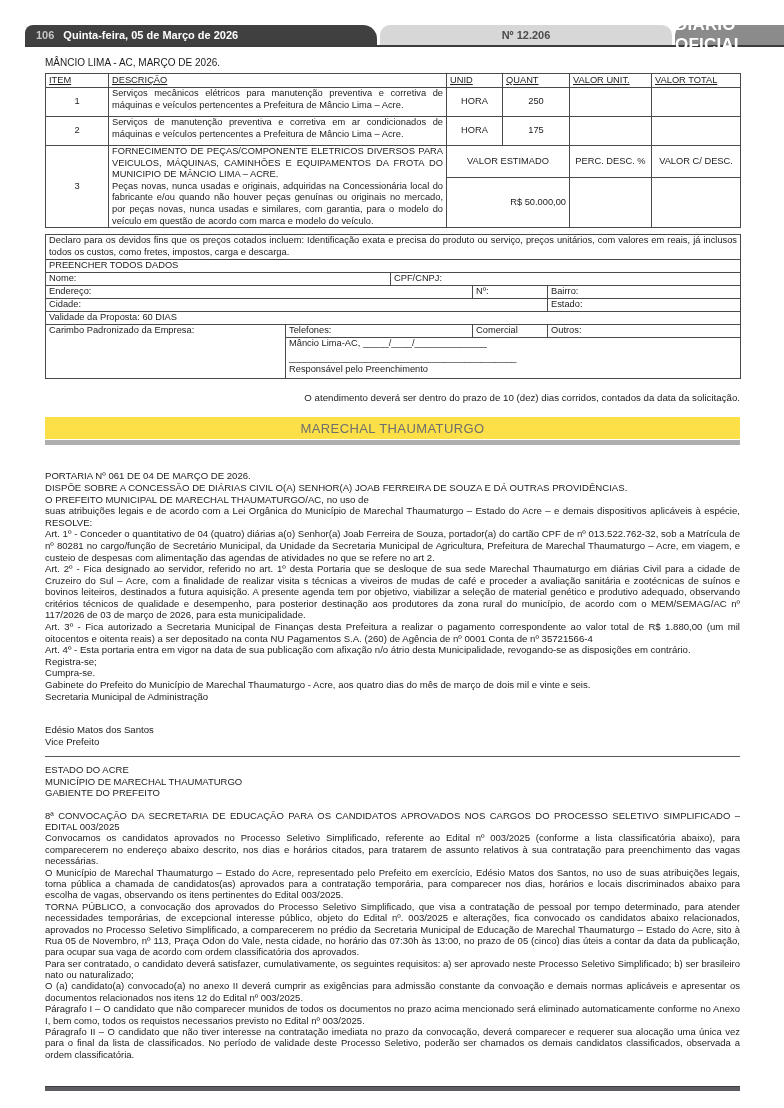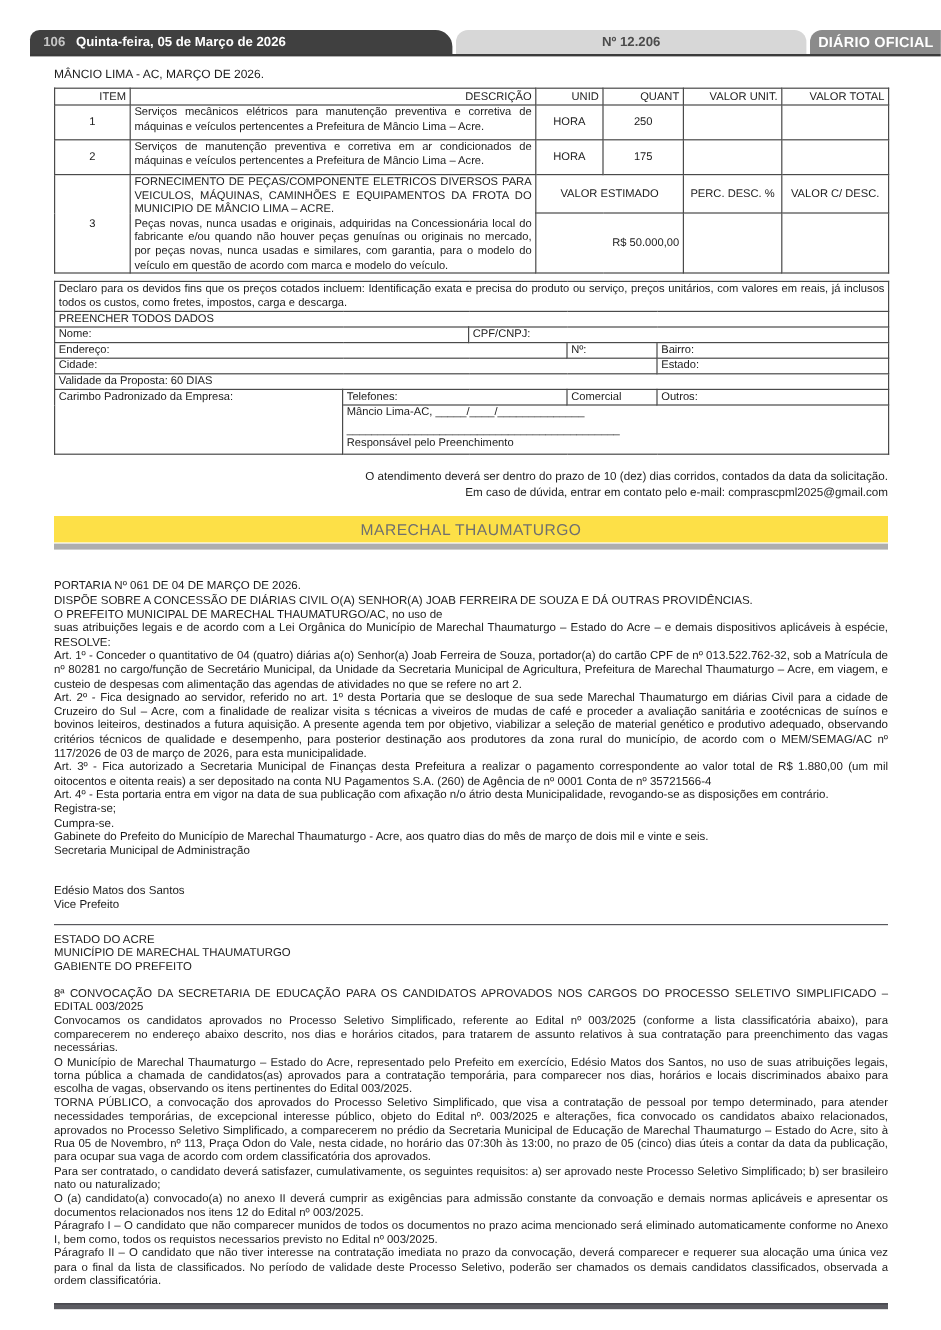--- a/index.html
+++ b/index.html
@@ -12,34 +12,34 @@
 
   
   .masthead{position:absolute;left:25px;right:0;top:25px;}
   .tabs{display:flex;height:20px;}
   .tab{box-sizing:border-box;display:flex;align-items:center;font-weight:bold;}
   .tab-left{width:352px;background:#404040;color:#ffffff;font-size:11px;padding-left:11px;
     border-radius:8px 14px 0 0;margin-right:3px;}
   .tab-left .pgnum{color:#c6c6c6;margin-right:9px;}
   .tab-mid{width:292px;background:#d7d7d7;color:#4c4c4c;font-size:11px;justify-content:center;
     border-radius:10px 10px 0 0;margin-right:3px;}
-  .tab-right{flex:1;background:#8b8b8b;color:#ffffff;font-size:12px;justify-content:flex-end;
+  .tab-right{flex:1;background:#8b8b8b;color:#ffffff;font-size:17px;justify-content:flex-end;
     padding-right:6px;border-radius:10px 0 0 0;letter-spacing:.2px;}
   .masthead-rule{height:2px;background:#3b3b3b;}
 
   
   .content{position:absolute;left:45px;top:47px;width:695px;}
   .doc-title{margin-top:10px;font-size:10px;}
 
   
   table{border-collapse:collapse;width:100%;table-layout:fixed;}
   td{border:1px solid #4a4a4a;padding:0 3px;vertical-align:top;font-size:9.3px;line-height:1.25;
      overflow:hidden;}
   table.quote{margin-top:5px;}
-  table.quote .thead td{text-align:right;height:13px;vertical-align:middle;}
+  table.quote .thead td{text-align:left;height:13px;vertical-align:middle;text-decoration:underline;}
   td.ctr{text-align:center;vertical-align:middle;}
   td.just{text-align:justify;}
   td.num{text-align:right;vertical-align:middle;}
   tr.r-short td{height:28px;}
   tr.r-head3 td{height:29px;}
   tr.r-tall3 td{height:46px;}
   .desc-title{text-align:justify;}
   .desc-body{text-align:justify;}
 
   table.form{margin-top:6px;}
@@ -191,21 +191,20 @@
           <div>Mâncio Lima-AC, _____/____/______________</div>
           <div class="sigline">____________________________________________</div>
           <div>Responsável pelo Preenchimento</div>
         </td>
       </tr>
       </tbody>
     </table>
 
     <div class="notes">
       <p class="note">O atendimento deverá ser dentro do prazo de 10 (dez) dias corridos, contados da data da solicitação.</p>
-      <p class="note">Em caso de dúvida, entrar em contato pelo e-mail: comprascpml2025@gmail.com</p>
     </div>
 
     <div class="section-bar">
       <div class="section-bar-inner">
         <span>MARECHAL THAUMATURGO</span>
       </div>
       <div class="section-bar-under"></div>
     </div>
 
     <div class="block portaria">

